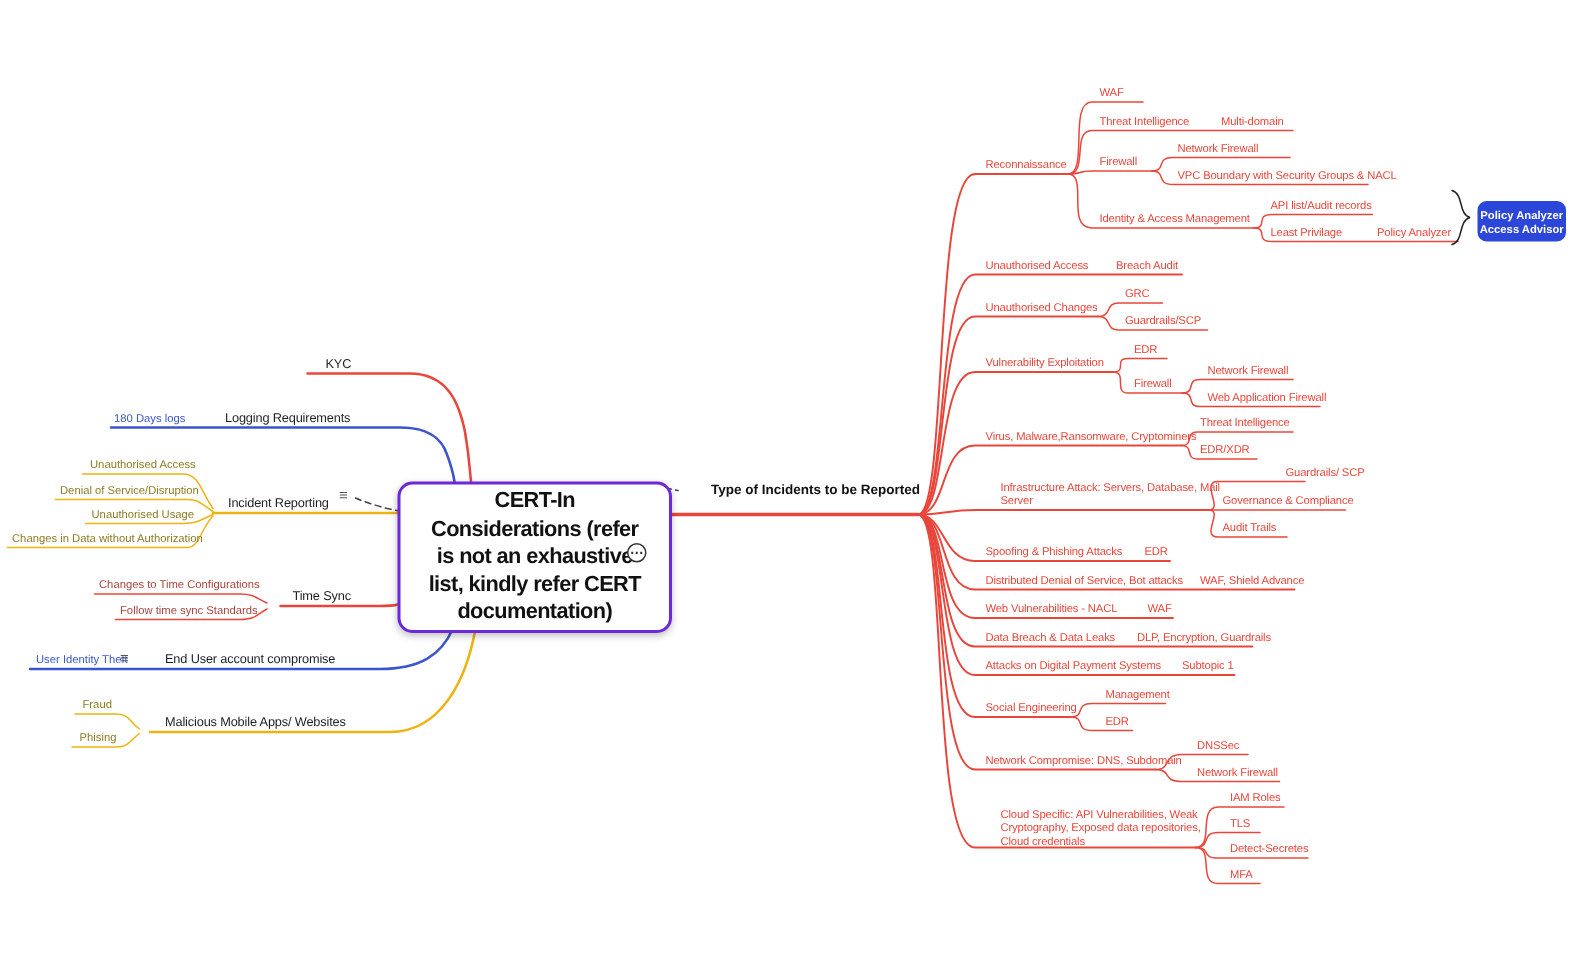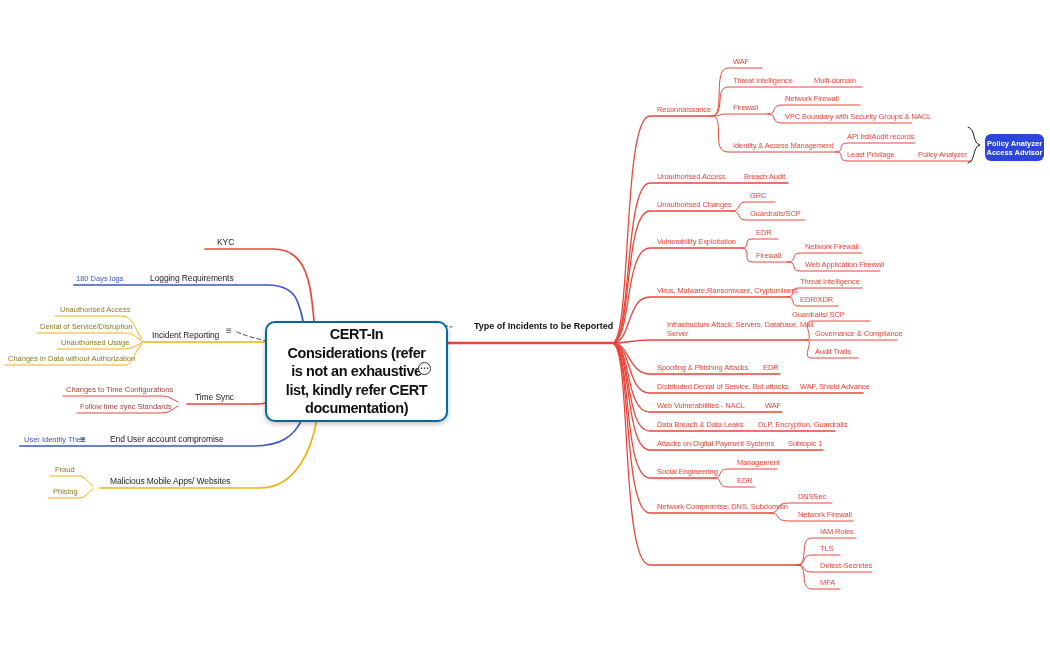--- a/index.html
+++ b/index.html
@@ -21,21 +21,21 @@
 
   .lbl{position:absolute;white-space:nowrap;line-height:10px;}
   .rt{font-size:7.5px;letter-spacing:-0.1px;color:var(--red);}
   .mt{white-space:normal;line-height:9px;margin-left:10px;}
   .lt{font-size:8.5px;font-weight:normal;color:var(--ink);line-height:11px;letter-spacing:-0.1px;}
   .ls{font-size:7.5px;line-height:10px;}
   .c-blue{color:var(--blue);} .c-subred{color:var(--subred);text-align:center;} .c-subyellow{color:var(--subyellow);}
   .root-lbl{font-size:9px;font-weight:bold;color:#111;line-height:11px;}
 
   .central{position:absolute;left:265px;top:321px;width:179px;height:97px;
-           background:#fff;border:2px solid #0369a1;border-radius:10px;
+           background:#fff;border:2px solid #6d28d9;border-radius:10px;
            box-shadow:0 2px 5px rgba(0,0,0,0.25);
            display:flex;flex-direction:column;justify-content:center;align-items:center;}
   .central .tl{font-size:14.5px;font-weight:bold;color:#111;line-height:18.5px;
                letter-spacing:-0.4px;white-space:nowrap;}
   .more{position:absolute;left:418px;top:362px;width:13px;height:13px;border:1.3px solid #333;
         border-radius:50%;font-size:9px;line-height:11px;text-align:center;color:#333;
         font-weight:bold;box-sizing:border-box;background:#fff;}
   .notes{position:absolute;font-size:10px;line-height:10px;color:#555;font-weight:bold;}
   .callout{position:absolute;left:985px;top:134px;width:59px;height:27px;background:var(--callout_bg);
            border-radius:6px;display:flex;flex-direction:column;justify-content:center;align-items:center;}
@@ -195,21 +195,21 @@
   <div class="lbl rt" style="left:756px;top:228px">EDR</div>
   <div class="lbl rt" style="left:756px;top:251px">Firewall</div>
   <div class="lbl rt" style="left:805px;top:242px">Network Firewall</div>
   <div class="lbl rt" style="left:805px;top:260px">Web Application Firewall</div>
 
   <div class="lbl rt" style="left:657px;top:286px">Virus, Malware,Ransomware, Cryptominers</div>
   <div class="lbl rt" style="left:800px;top:277px">Threat Intelligence</div>
   <div class="lbl rt" style="left:800px;top:295px">EDR/XDR</div>
 
   <div class="lbl rt mt" style="left:657px;top:320px;width:160px">Infrastructure Attack: Servers, Database, Mail Server</div>
-  <div class="lbl rt" style="left:792px;top:310px">Guardrails/ SCP</div>
+  <div class="lbl rt" style="left:857px;top:310px">Guardrails/ SCP</div>
   <div class="lbl rt" style="left:815px;top:329px">Governance &amp; Compliance</div>
   <div class="lbl rt" style="left:815px;top:347px">Audit Trails</div>
 
   <div class="lbl rt" style="left:657px;top:363px">Spoofing &amp; Phishing Attacks</div>
   <div class="lbl rt" style="left:763px;top:363px">EDR</div>
 
   <div class="lbl rt" style="left:657px;top:382px">Distributed Denial of Service, Bot attacks</div>
   <div class="lbl rt" style="left:800px;top:382px">WAF, Shield Advance</div>
 
   <div class="lbl rt" style="left:657px;top:401px">Web Vulnerabilities - NACL</div>
@@ -222,18 +222,19 @@
   <div class="lbl rt" style="left:788px;top:439px">Subtopic 1</div>
 
   <div class="lbl rt" style="left:657px;top:467px">Social Engineering</div>
   <div class="lbl rt" style="left:737px;top:458px">Management</div>
   <div class="lbl rt" style="left:737px;top:476px">EDR</div>
 
   <div class="lbl rt" style="left:657px;top:502px">Network Compromise: DNS, Subdomain</div>
   <div class="lbl rt" style="left:798px;top:492px">DNSSec</div>
   <div class="lbl rt" style="left:798px;top:510px">Network Firewall</div>
 
+  <div class="lbl rt mt" style="left:657px;top:538px;width:150px">Cloud Specific: API Vulnerabilities, Weak Cryptography, Exposed data repositories, Cloud credentials</div>
   <div class="lbl rt" style="left:820px;top:527px">IAM Roles</div>
   <div class="lbl rt" style="left:820px;top:544px">TLS</div>
   <div class="lbl rt" style="left:820px;top:561px">Detect-Secretes</div>
   <div class="lbl rt" style="left:820px;top:578px">MFA</div>
 
 </div>
 
 </body></html>

